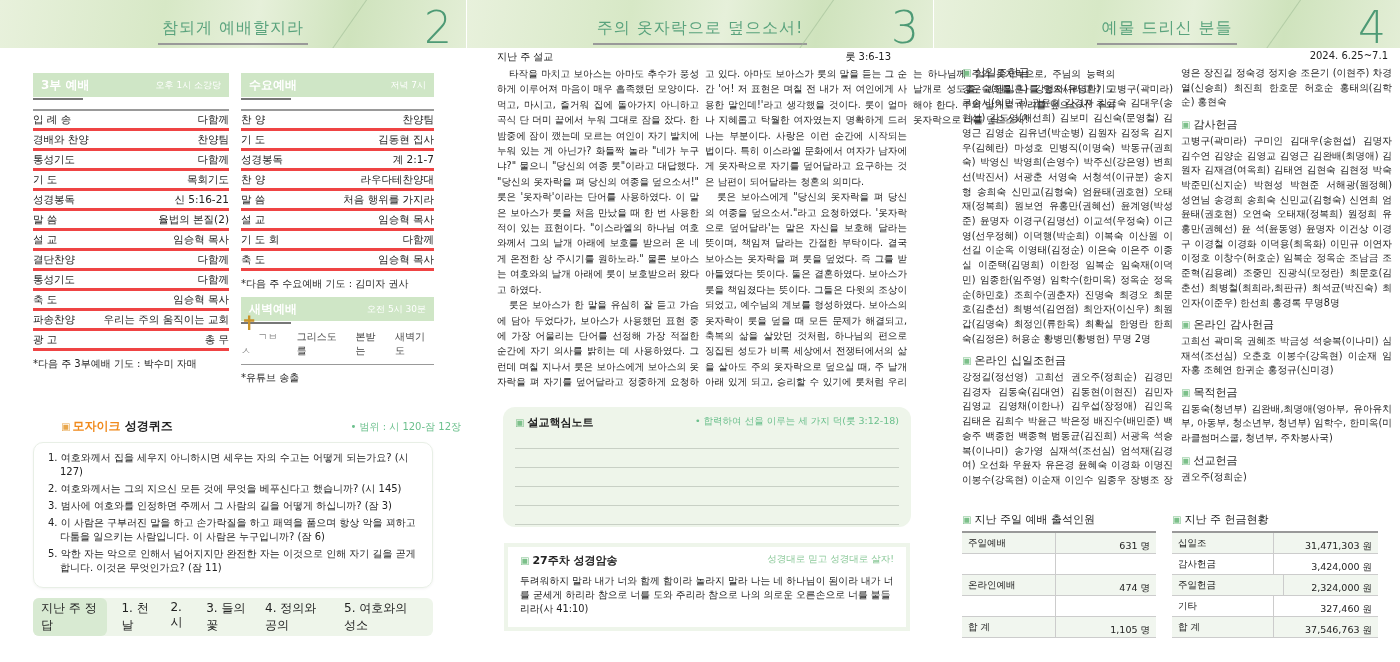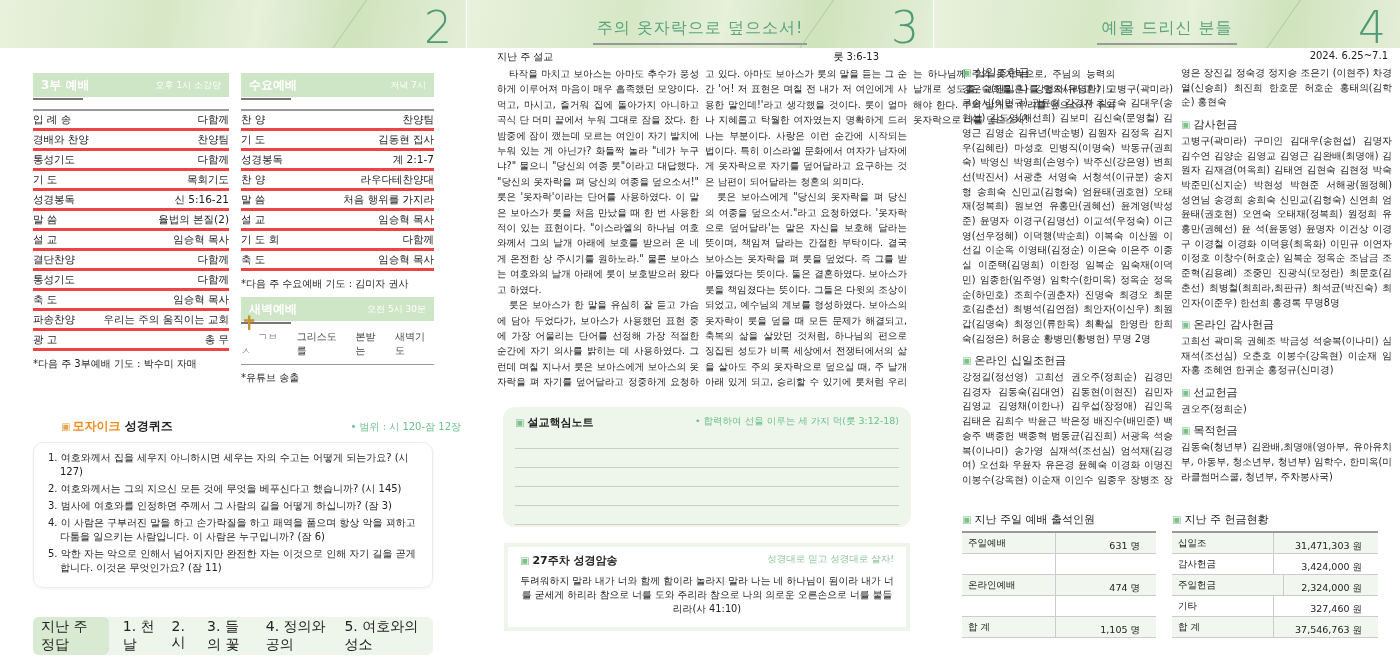--- a/index.html
+++ b/index.html
@@ -24,61 +24,62 @@
   .svc-row { display: flex; justify-content: space-between; height: 20px; align-items: center; border-bottom: 3px solid #ef4444; font-size: 10.5px; }
   .svc-row .r { text-align: right; }
   .note { font-size: 10px; margin-top: 6px; }
   .quiz-head { position: absolute; left: 33px; top: 418px; width: 400px; display: flex; justify-content: space-between; align-items: center; margin-left: 28px; }
   .quiz-head .t { font-size: 12px; font-weight: bold; }
   .quiz-head .t .hl { color: #f08a1c; }
   .quiz-head .t .sq { color: #e8a64c; font-size: 10px; margin-right: 2px; }
   .quiz-head .range { font-size: 10px; color: #6cc08d; }
   .quiz-box { position: absolute; left: 33px; top: 442px; width: 400px; height: 146px; border: 1px solid #e8efe6; border-radius: 10px; padding: 8px 14px; box-shadow: 0 1px 3px rgba(0,0,0,0.05); }
   .quiz-item { font-size: 10px; line-height: 14px; margin-bottom: 3px; padding-left: 12px; text-indent: -12px; }
-  .answer-bar { position: absolute; left: 33px; top: 598px; width: 400px; height: 38px; background: #eef5ea; border-radius: 6px; display: flex; align-items: center; font-size: 14px; margin-top: 19px; }
+  .answer-bar { position: absolute; left: 33px; top: 598px; width: 400px; height: 38px; background: #eef5ea; border-radius: 6px; display: flex; align-items: center; font-size: 12px; }
   .answer-bar .lbl { background: #d8ead2; height: 100%; display: flex; align-items: center; padding: 0 8px; border-radius: 6px; margin-right: 14px; }
   .answer-bar .a { margin-right: 13px; }
 
   
-  .sermon-head { position: absolute; top: 50px; left: 30px; right: 54px; display: flex; justify-content: space-between; font-size: 10px; }
+  .sermon-head { position: absolute; top: 50px; left: 30px; right: 42px; display: flex; justify-content: space-between; font-size: 10px; }
   .sermon-text { position: absolute; top: 66px; left: 30px; width: 410px; column-count: 2; column-gap: 6px; font-size: 9.6px; line-height: 15.4px; text-align: justify; height: 338px; }
   .sermon-text p { text-indent: 12px; }
   .notes-box { position: absolute; top: 407px; left: 36px; width: 408px; height: 120px; background: #eef5ea; border-radius: 12px; padding: 8px 12px; }
   .notes-head { display: flex; justify-content: space-between; }
   .notes-head .t { font-size: 11px; font-weight: bold; }
   .notes-head .sub { font-size: 9.5px; color: #6cc08d; }
   .sq { color: #7cc08a; font-size: 10px; margin-right: 3px; }
   .note-line { border-bottom: 1px solid #c8d0c5; height: 19px; }
-  .memo-box { position: absolute; top: 543px; left: 37px; width: 406px; height: 88px; border: 4px solid #eef5ea; padding: 6px 12px; background: #fff; text-align: center; }
+  .memo-box { position: absolute; top: 543px; left: 37px; width: 406px; height: 88px; border: 4px solid #eef5ea; padding: 6px 12px; background: #fff; }
   .memo-head { display: flex; justify-content: space-between; margin-bottom: 6px; }
   .memo-head .t { font-size: 11px; font-weight: bold; }
   .memo-head .sub { font-size: 9.5px; color: #8cc99a; }
   .memo-text { font-size: 9.8px; line-height: 14px; }
 
   
   .date { position: absolute; top: 50px; right: 12px; font-size: 10px; }
   .off-cols { position: absolute; top: 66px; left: 28px; width: 430px; column-count: 2; column-gap: 8px; font-size: 9.7px; line-height: 14.7px; height: 440px; }
   .off-sec { margin-bottom: 8px; break-inside: auto; }
   .off-sec h4 { font-size: 11px; font-weight: normal; margin-bottom: 1px; }
   .off-sec .names { text-align: justify; }
   .tbl-wrap { position: absolute; top: 512px; }
   .tbl-wrap h4 { font-size: 11px; font-weight: normal; margin-bottom: 4px; }
   .tbl { border-top: 2px solid #999; }
   .tbl-row { display: flex; height: 21px; align-items: flex-end; border-bottom: 1px solid #ccc; font-size: 9.5px; }
   .tbl-row .c1 { padding-left: 6px; border-right: 1px solid #ccc; height: 100%; display: flex; align-items: center; }
-  .tbl-row .c2 { flex: 1; text-align: right; padding-right: 16px; }
+  .tbl-row .c2 { flex: 1; text-align: right; padding-right: 6px; }
   .tbl-row.shaded { background: #f1f6ef; }
   .dawn-logo { display: flex; align-items: flex-end; height: 40px; margin-top: 4px; gap: 10px; font-size: 10px; color: #444; }
   .dawn-logo .cross { color: #c9942b; font-size: 20px; line-height: 20px; position: relative; top: -10px; }
 </style>
 </head>
 <body>
 
 <div class="page" id="p2">
   <div class="banner">
+    <div class="banner-title"><span>참되게 예배할지라</span></div>
     <div class="banner-num">2</div>
   </div>
 
   <div class="svc-box" style="left:33px; top:73px; width:196px;">
     <div class="svc-head">
       <span class="name">3부 예배</span>
       <span class="time">오후 1시 소강당</span>
     </div>
     <div class="svc-table" id="svc3-rows">
         <div class="svc-row">
@@ -264,26 +265,26 @@
       </div>
       <div class="off-sec">
         <h4><span class="sq">▣</span><span>감사헌금</span></h4>
         <div class="names">고병구(곽미라) 구미인 김대우(송현섭) 김명자 김수연 김양순 김영교 김영근 김완배(최명애) 김원자 김재겸(여옥희) 김태연 김현숙 김현정 박숙 박준민(신지순) 박현성 박현준 서해광(원정혜) 성연님 송경희 송희숙 신민교(김형숙) 신연희 엄윤태(권호현) 오연숙 오태재(정복희) 원정희 유홍만(권혜선) 윤 석(윤동영) 윤명자 이건상 이경구 이경철 이경화 이덕용(최옥화) 이민규 이연자 이정호 이창수(허호순) 임복순 정옥순 조남금 조준혁(김용례) 조중민 진광식(모정란) 최문호(김춘선) 최병철(최희라,최판규) 최석균(박진숙) 최인자(이준우) 한선희 홍경록 무명8명</div>
       </div>
       <div class="off-sec">
         <h4><span class="sq">▣</span><span>온라인 감사헌금</span></h4>
         <div class="names">고희선 곽미옥 권혜조 박금성 석승복(이나미) 심재석(조선심) 오춘호 이봉수(강옥현) 이순재 임자홍 조혜연 한귀순 홍정규(신미경)</div>
       </div>
       <div class="off-sec">
+        <h4><span class="sq">▣</span><span>목적헌금</span></h4>
+        <div class="names">김동숙(청년부) 김완배,최명애(영아부, 유아유치부, 아동부, 청소년부, 청년부) 임학수, 한미옥(미라클썸머스쿨, 청년부, 주차봉사국)</div>
+      </div>
+      <div class="off-sec">
         <h4><span class="sq">▣</span><span>선교헌금</span></h4>
         <div class="names">권오주(정희순)</div>
-      </div>
-      <div class="off-sec">
-        <h4><span class="sq">▣</span><span>목적헌금</span></h4>
-        <div class="names">김동숙(청년부) 김완배,최명애(영아부, 유아유치부, 아동부, 청소년부, 청년부) 임학수, 한미옥(미라클썸머스쿨, 청년부, 주차봉사국)</div>
       </div>
     </div>
 
   <div class="tbl-wrap" style="left:28px; width:194px;">
     <h4><span class="sq">▣</span><span>지난 주일 예배 출석인원</span></h4>
     <div class="tbl" id="att-rows">
         <div class="tbl-row shaded">
           <span class="c1" style="width: 94px;">주일예배</span>
           <span class="c2">631 명</span>
         </div>

